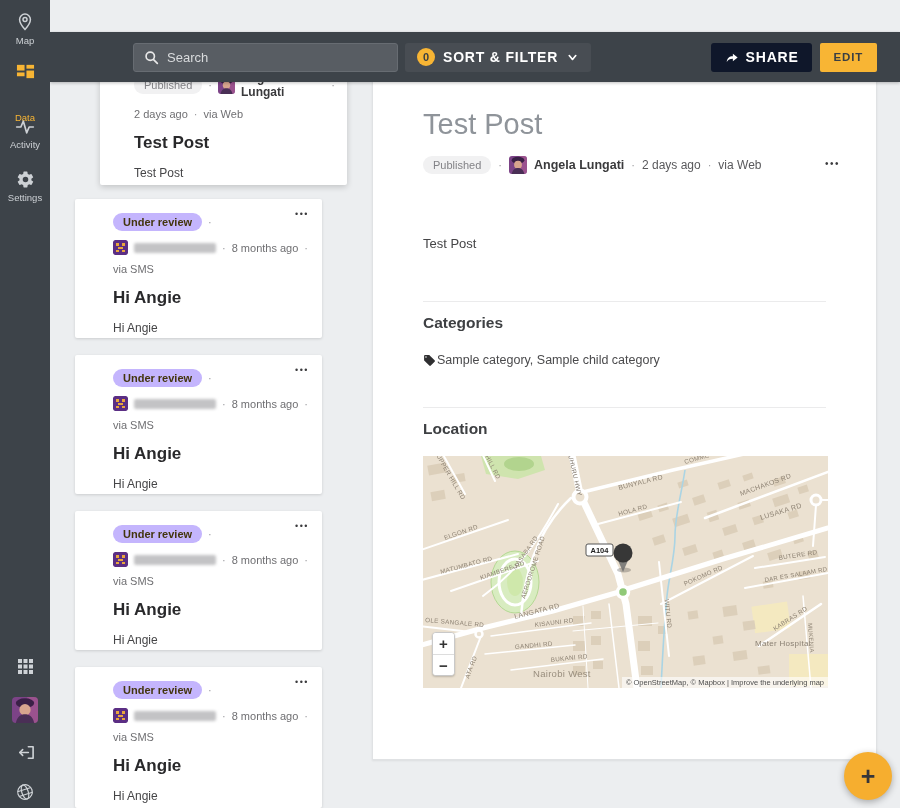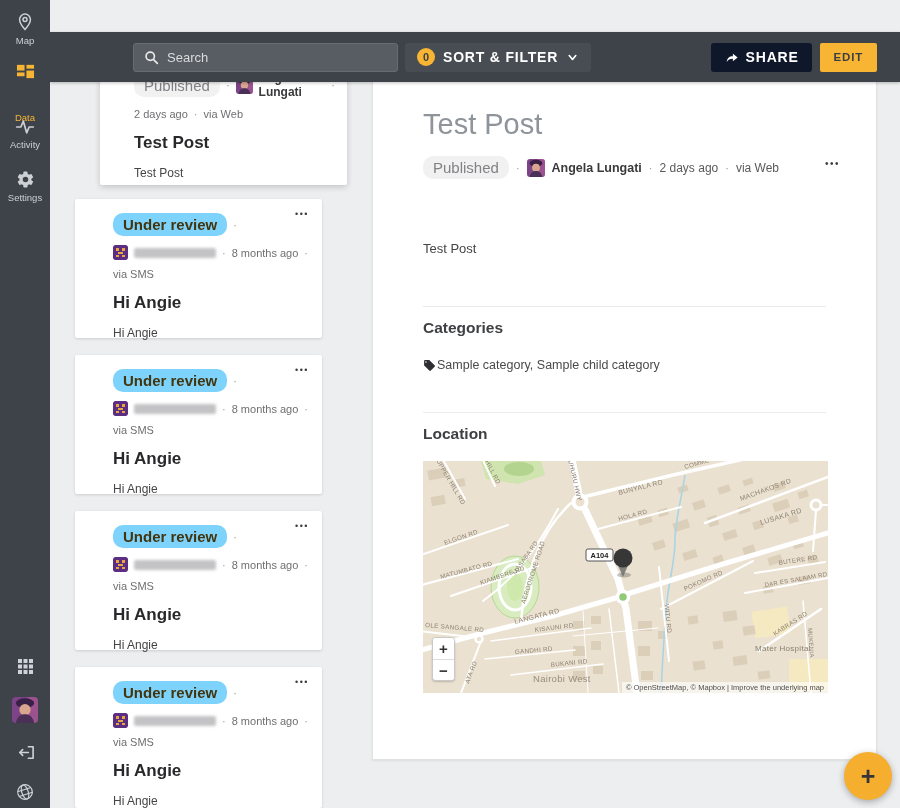--- a/index.html
+++ b/index.html
@@ -40,23 +40,23 @@
   
   .card { position:absolute; background:#fff; width:247px; border-radius:2px;
           box-shadow:0 1px 3px rgba(0,0,0,.14); padding:14px 12px 0 38px; }
   .card.selected { left:100px; top:57px; height:128px; padding-left:34px;
                    box-shadow:0 2px 6px rgba(0,0,0,.18); z-index:5; }
   .c2 { left:75px; top:199px; height:139px; }
   .c3 { left:75px; top:355px; height:139px; }
   .c4 { left:75px; top:511px; height:139px; }
   .c5 { left:75px; top:667px; height:141px; }
   .row { display:flex; align-items:center; gap:6px; }
-  .pill { font-size:15px; padding:3px 10px; border-radius:10px; white-space:nowrap; }
+  .pill { font-size:11px; padding:3px 10px; border-radius:10px; white-space:nowrap; }
   .pill.published { background:#f1f1f2; color:#828286; }
-  .pill.review { background:#7dd3fc; color:#43350d; font-weight:bold; }
+  .pill.review { background:#c4b5fd; color:#43350d; font-weight:bold; }
   .dot { color:#9a9a9e; font-size:11px; }
   .menu-dots { position:absolute; right:13px; top:10px; color:#3c3c3e; font-size:9px;
                letter-spacing:1.5px; cursor:pointer; }
   .who { font-size:12px; font-weight:bold; color:#3a3a3c; }
   .meta-sm { font-size:11px; color:#6f6f72; }
   .redacted { width:82px; height:10px; background:#c3c3c5; border-radius:2px; filter:blur(1.6px); }
   .sq-avatar { width:15px; height:15px; border-radius:2px; overflow:hidden; flex:none; }
   .rd-avatar { width:17px; height:17px; border-radius:3px; overflow:hidden; flex:none; }
   .card-title { font-size:17px; font-weight:600; color:#29292b; }
   .card-body  { font-size:12px; color:#454547; }

